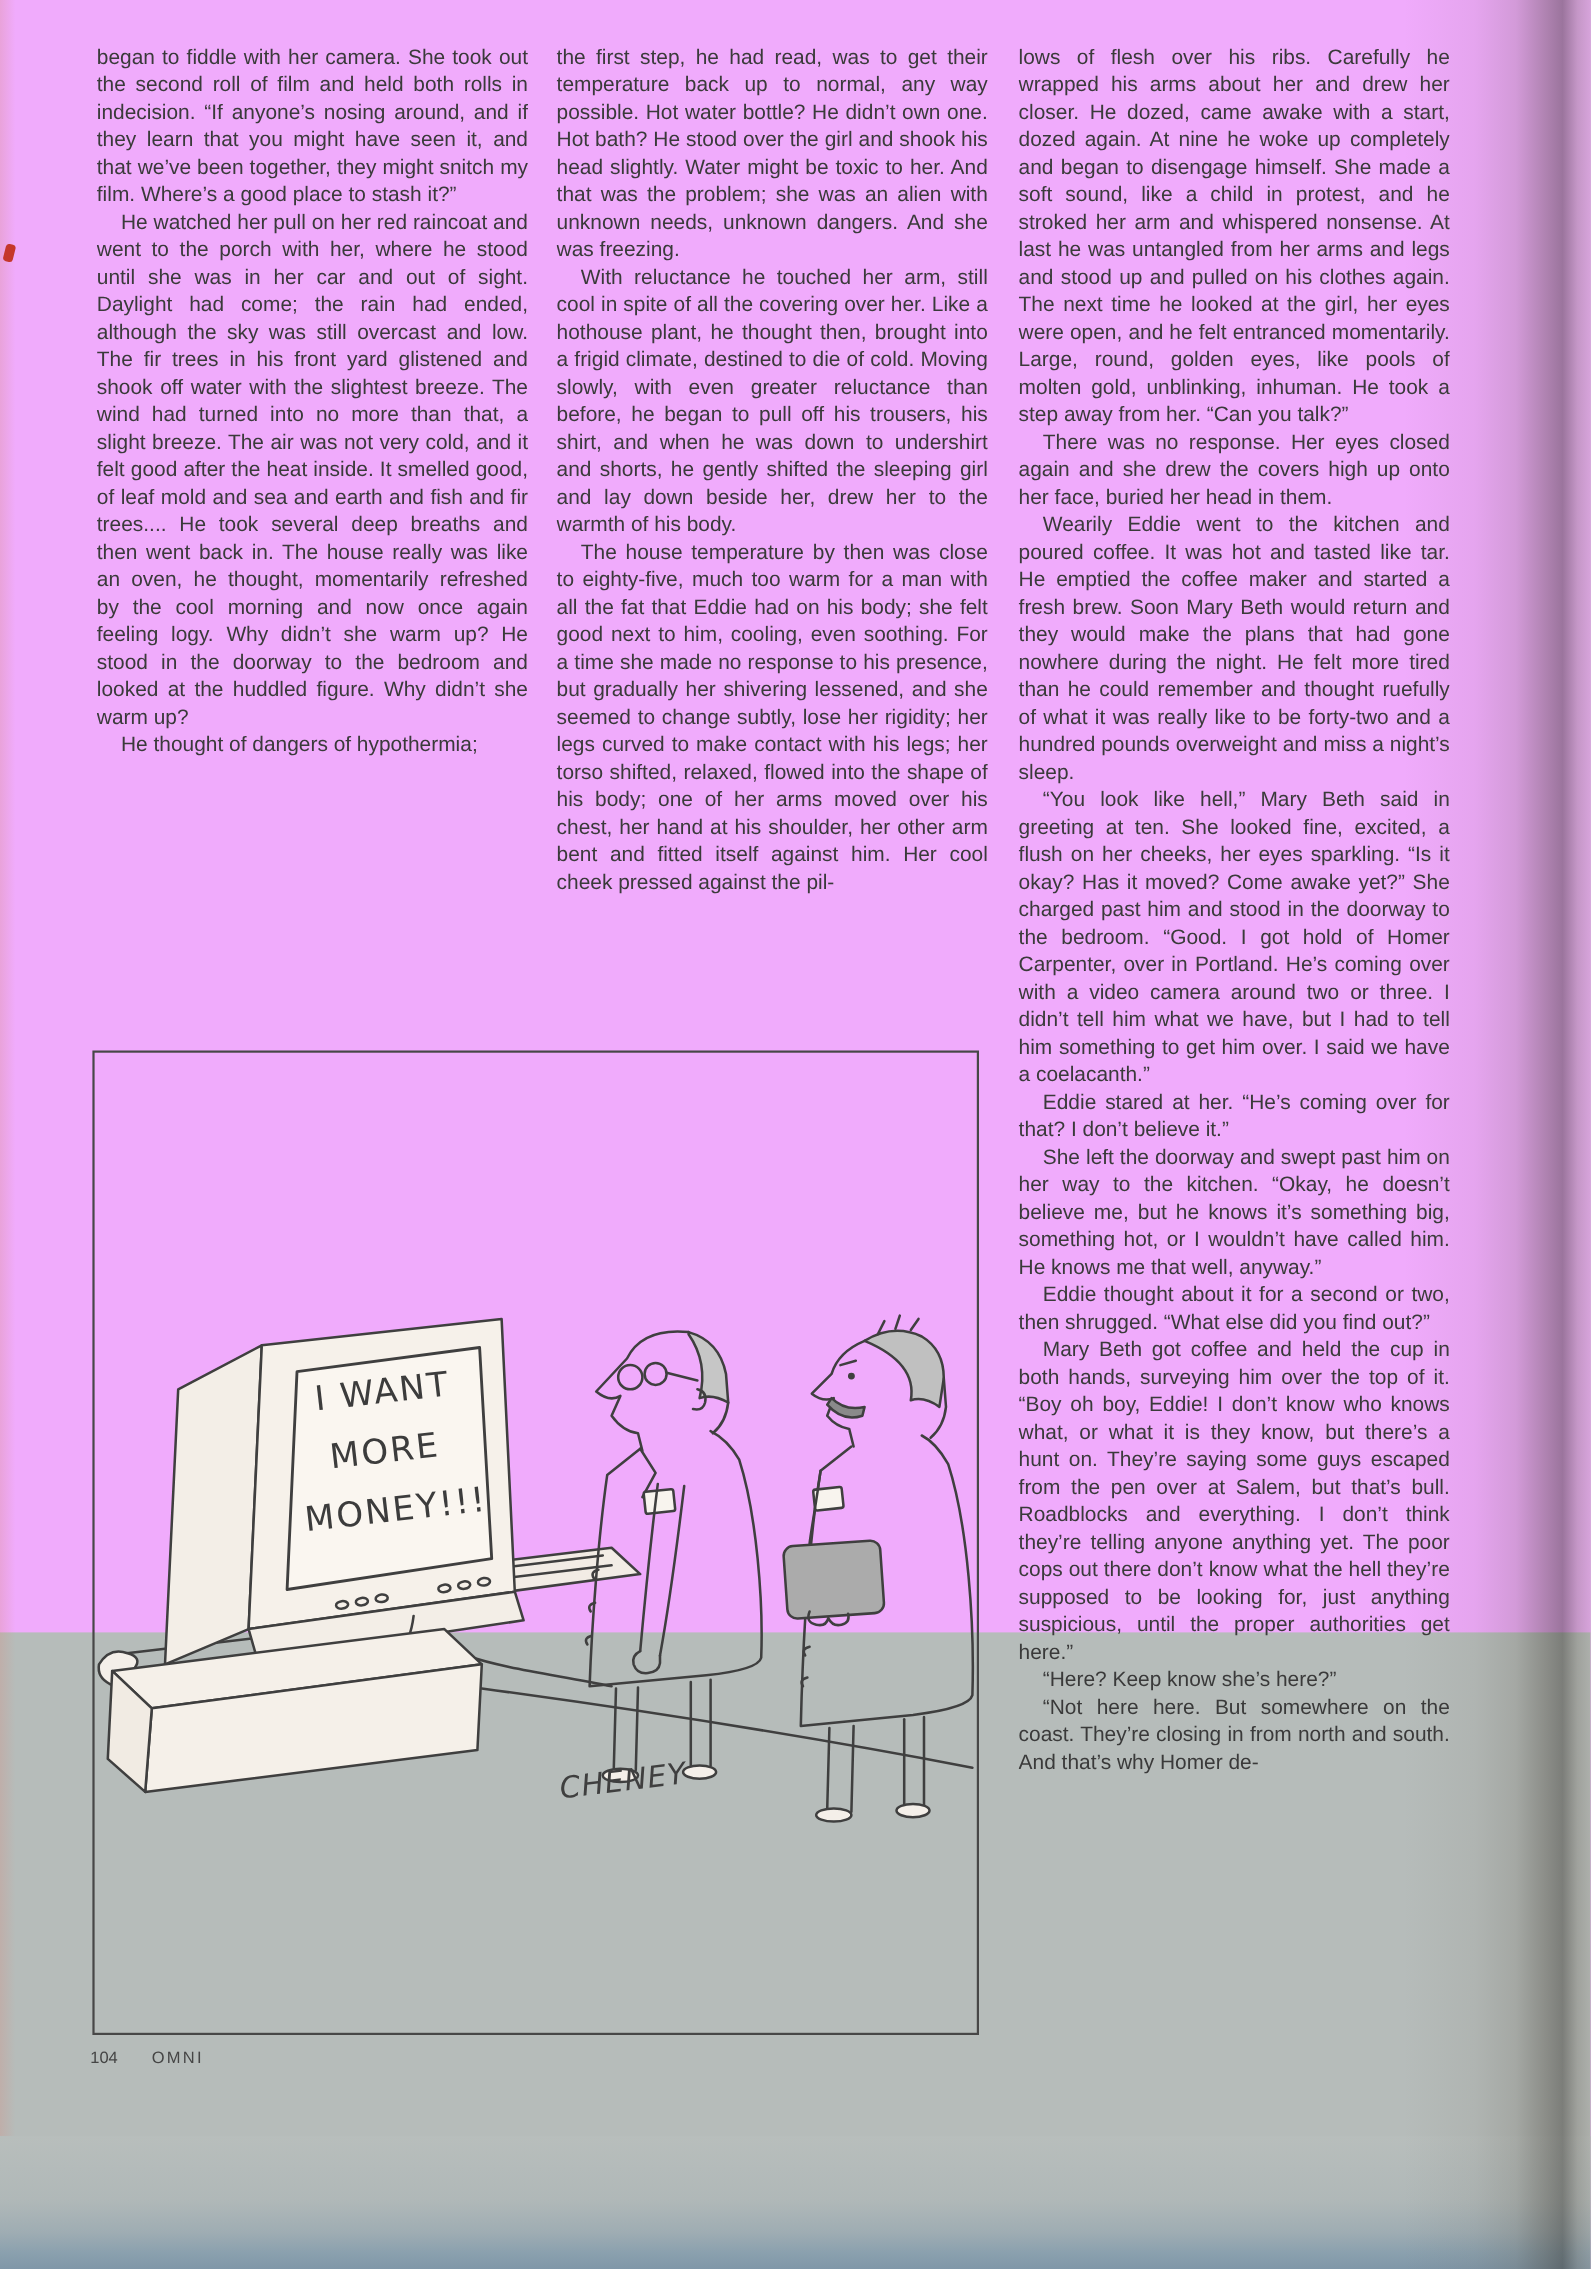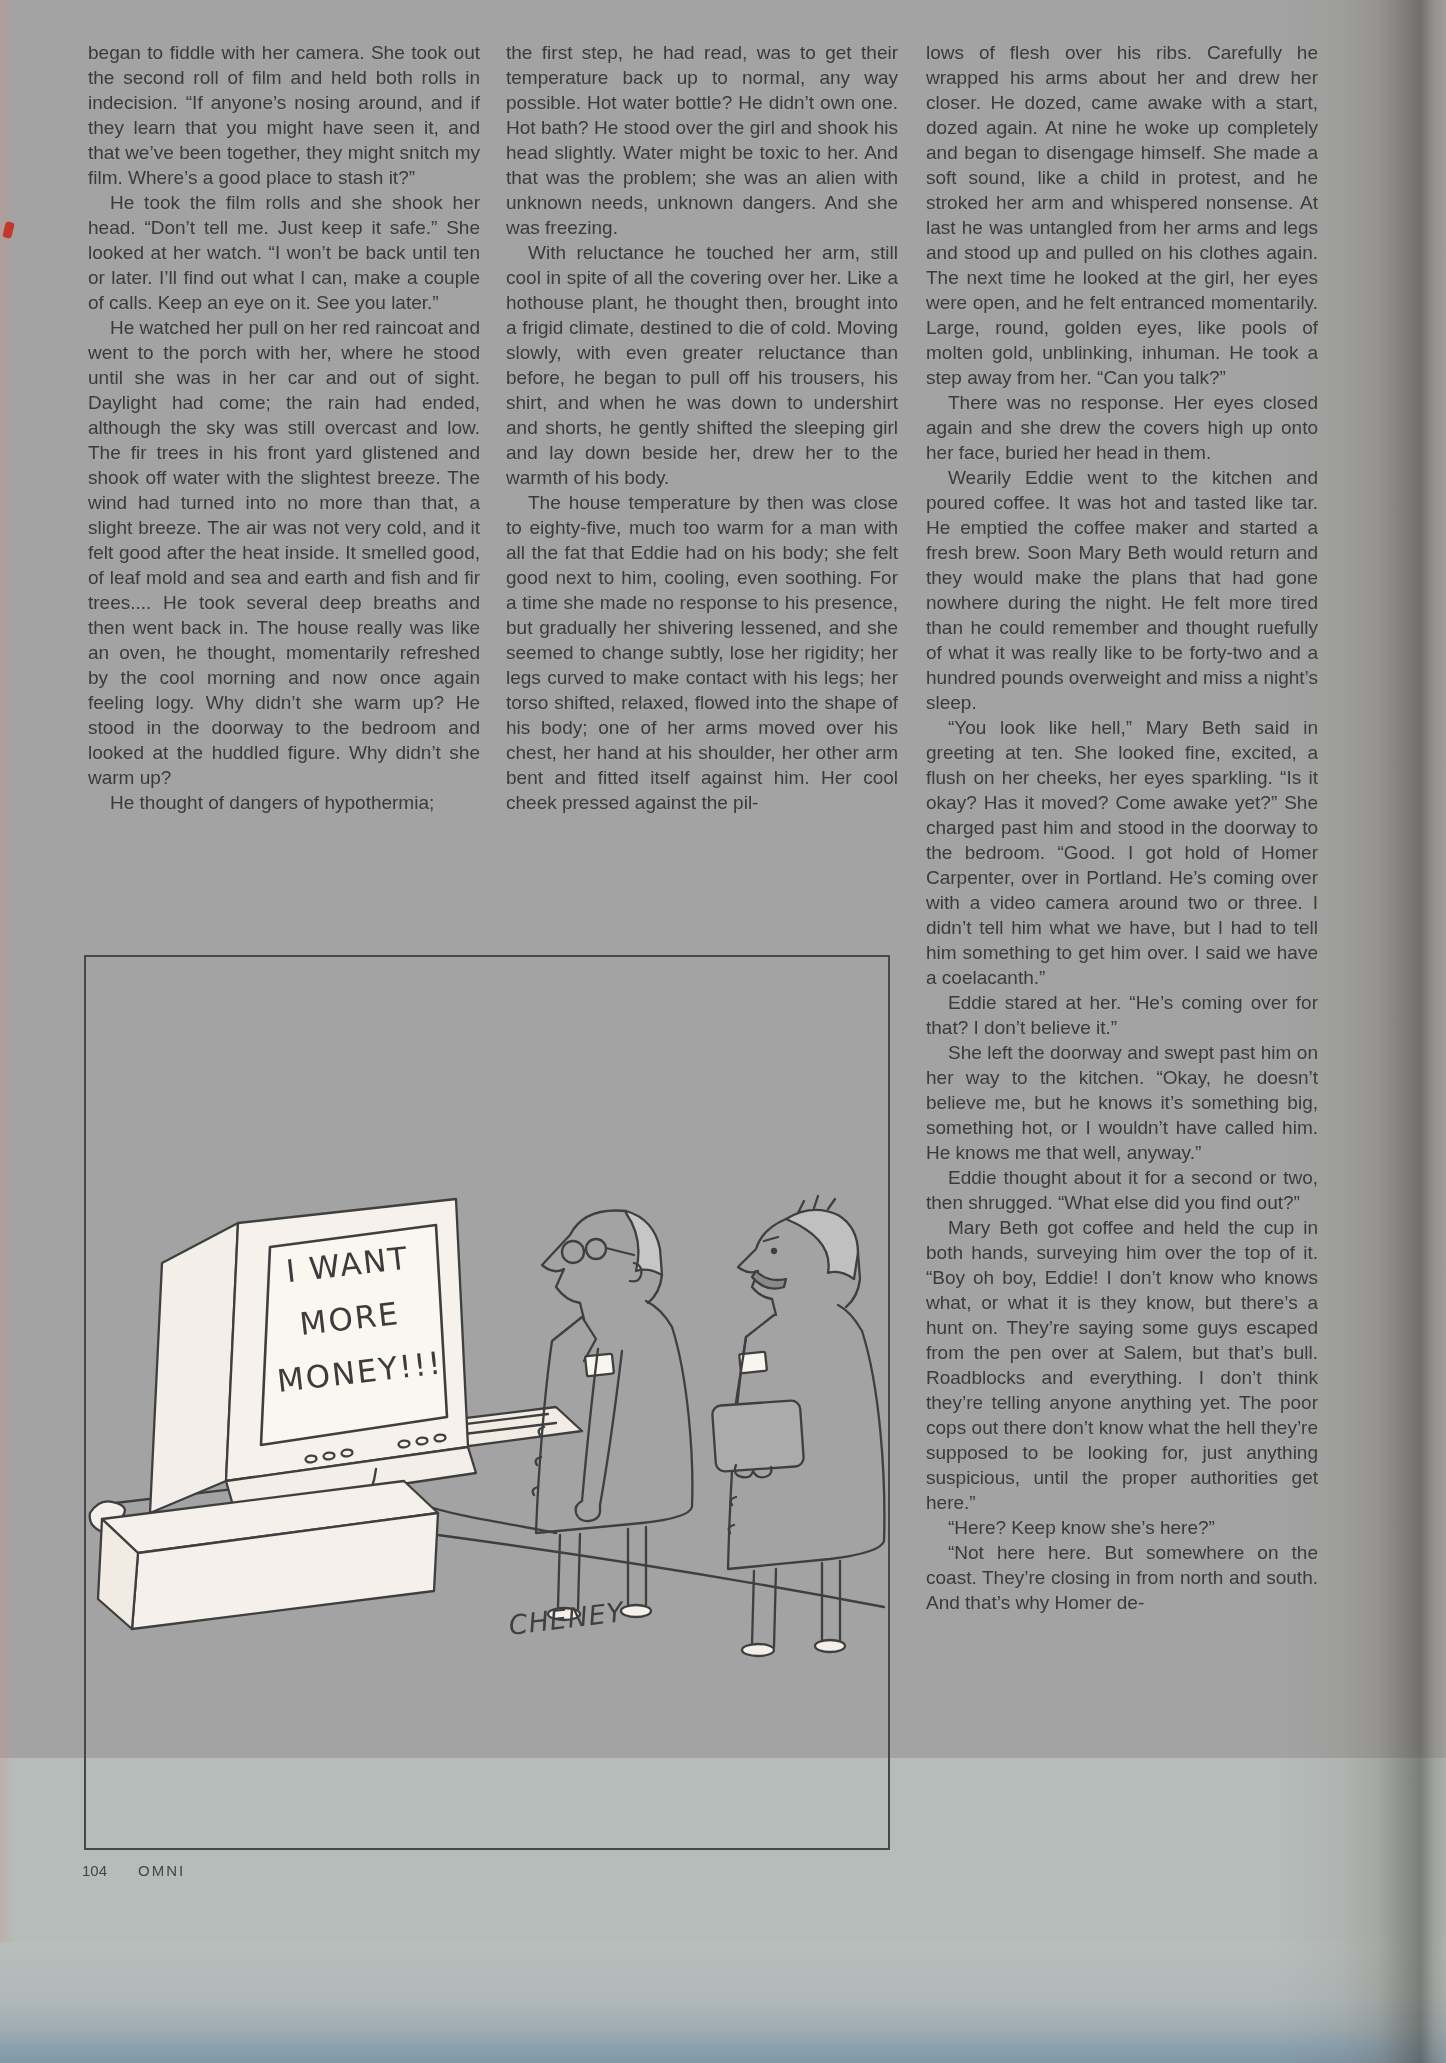--- a/index.html
+++ b/index.html
@@ -2,22 +2,22 @@
 <html><head>
 <meta charset="utf-8">
 <style>
   html,body { margin:0; padding:0; }
   body {
     width:1446px; height:2063px; position:relative; overflow:hidden;
     background:#b6bcba;
     font-family:"Liberation Sans", sans-serif;
   }
   .page {
-    position:absolute; left:0; top:0; width:1446px; height:1758px;
-    background:#a3a3a3;
+    position:absolute; left:0; top:0; width:1446px; height:1484px;
+    background:#f0abfc;
   }
   
   .left-edge-tint {
     position:absolute; left:0; top:0; width:14px; height:1942px;
     background:linear-gradient(to right, rgba(214,140,128,0.28), rgba(214,140,128,0));
   }
   .red-mark {
     position:absolute; left:4px; top:222px; width:9px; height:16px;
     background:#c5372a; border-radius:3px; transform:rotate(14deg);
   }
@@ -72,21 +72,20 @@
 </head>
 <body>
 
 <div class="page">
 
   <div class="left-edge-tint"></div>
   <div class="red-mark"></div>
 
   <div class="col col1">
     <p>began to fiddle with her camera. She took out the second roll of film and held both rolls in indecision. “If anyone’s nosing around, and if they learn that you might have seen it, and that we’ve been together, they might snitch my film. Where’s a good place to stash it?”</p>
-    <p class="ind">He took the film rolls and she shook her head. “Don’t tell me. Just keep it safe.” She looked at her watch. “I won’t be back until ten or later. I’ll find out what I can, make a couple of calls. Keep an eye on it. See you later.”</p>
     <p class="ind">He watched her pull on her red raincoat and went to the porch with her, where he stood until she was in her car and out of sight. Daylight had come; the rain had ended, although the sky was still overcast and low. The fir trees in his front yard glistened and shook off water with the slightest breeze. The wind had turned into no more than that, a slight breeze. The air was not very cold, and it felt good after the heat inside. It smelled good, of leaf mold and sea and earth and fish and fir trees.... He took several deep breaths and then went back in. The house really was like an oven, he thought, momentarily refreshed by the cool morning and now once again feeling logy. Why didn’t she warm up? He stood in the doorway to the bedroom and looked at the huddled figure. Why didn’t she warm up?</p>
     <p class="ind">He thought of dangers of hypothermia;</p>
   </div>
 
   <div class="col col2">
     <p>the first step, he had read, was to get their temperature back up to normal, any way possible. Hot water bottle? He didn’t own one. Hot bath? He stood over the girl and shook his head slightly. Water might be toxic to her. And that was the problem; she was an alien with unknown needs, unknown dangers. And she was freezing.</p>
     <p class="ind">With reluctance he touched her arm, still cool in spite of all the covering over her. Like a hothouse plant, he thought then, brought into a frigid climate, destined to die of cold. Moving slowly, with even greater reluctance than before, he began to pull off his trousers, his shirt, and when he was down to undershirt and shorts, he gently shifted the sleeping girl and lay down beside her, drew her to the warmth of his body.</p>
     <p class="ind">The house temperature by then was close to eighty-five, much too warm for a man with all the fat that Eddie had on his body; she felt good next to him, cooling, even soothing. For a time she made no response to his presence, but gradually her shivering lessened, and she seemed to change subtly, lose her rigidity; her legs curved to make contact with his legs; her torso shifted, relaxed, flowed into the shape of his body; one of her arms moved over his chest, her hand at his shoulder, her other arm bent and fitted itself against him. Her cool cheek pressed against the pil-</p>
   </div>
 

